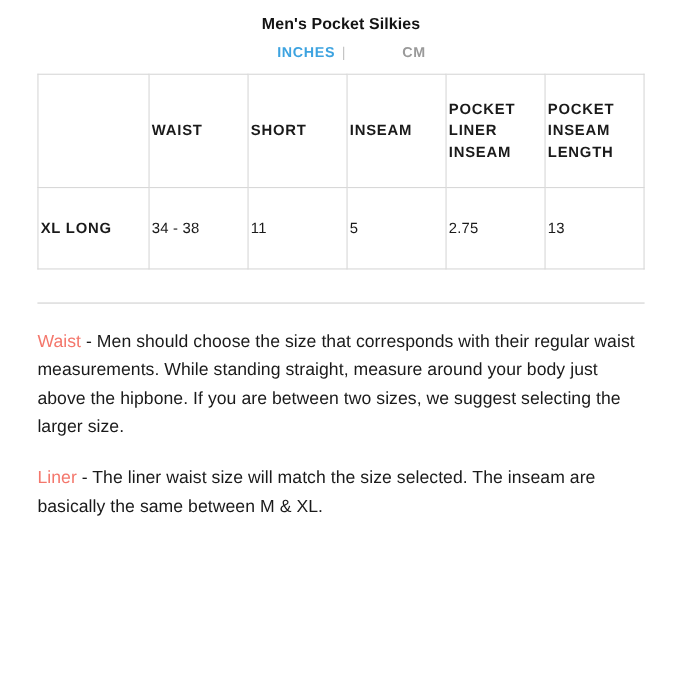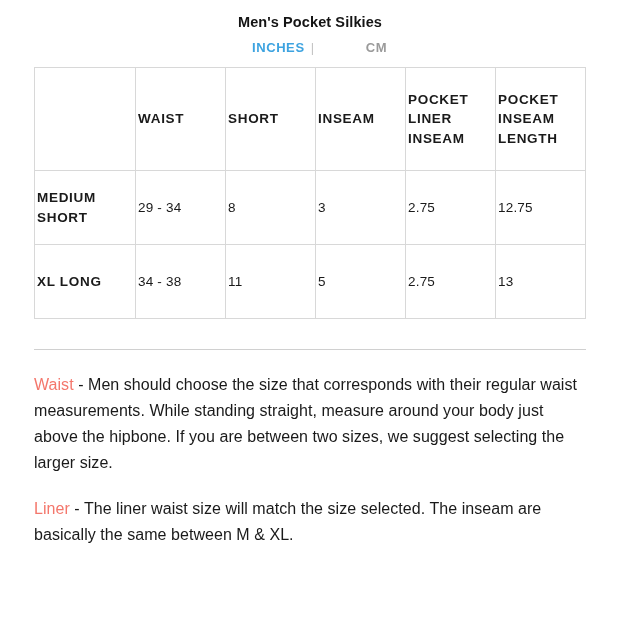--- a/index.html
+++ b/index.html
@@ -122,28 +122,20 @@
         <th class="corner col-size"></th>
         <th class="col-data">WAIST</th>
         <th class="col-data">SHORT</th>
         <th class="col-data">INSEAM</th>
         <th class="col-data">POCKET LINER INSEAM</th>
         <th class="col-data">POCKET INSEAM LENGTH</th>
       </tr>
     </thead>
     <tbody>
       <tr>
-        <td class="rowhead">MEDIUM SHORT</td>
-        <td>29 - 34</td>
-        <td>8</td>
-        <td>3</td>
-        <td>2.75</td>
-        <td>12.75</td>
-      </tr>
-      <tr>
         <td class="rowhead">XL LONG</td>
         <td>34 - 38</td>
         <td>11</td>
         <td>5</td>
         <td>2.75</td>
         <td>13</td>
       </tr>
     </tbody>
   </table>
 

